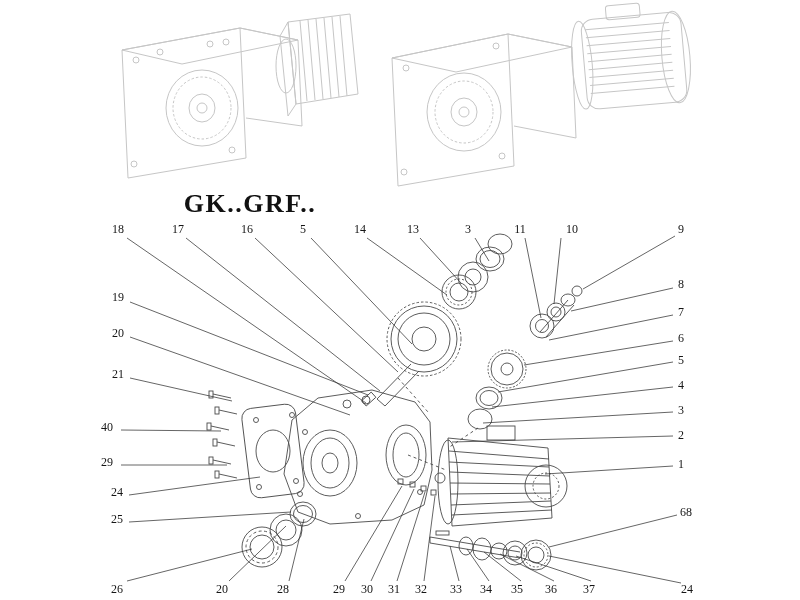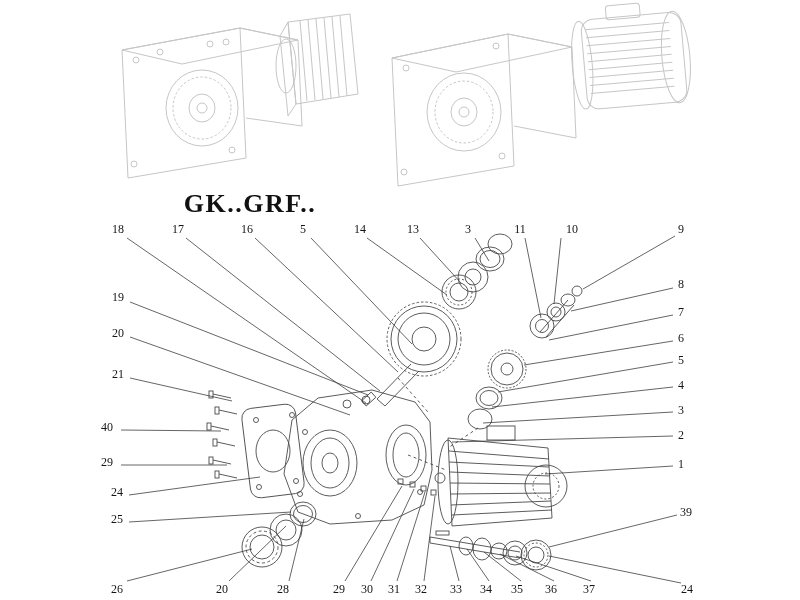--- a/index.html
+++ b/index.html
@@ -264,21 +264,21 @@
 <div class="callout" style="left:572px;top:229px">10</div>
 <div class="callout" style="left:681px;top:229px">9</div>
 <div class="callout" style="left:681px;top:284px">8</div>
 <div class="callout" style="left:681px;top:312px">7</div>
 <div class="callout" style="left:681px;top:338px">6</div>
 <div class="callout" style="left:681px;top:360px">5</div>
 <div class="callout" style="left:681px;top:385px">4</div>
 <div class="callout" style="left:681px;top:410px">3</div>
 <div class="callout" style="left:681px;top:435px">2</div>
 <div class="callout" style="left:681px;top:464px">1</div>
-<div class="callout" style="left:686px;top:512px">39</div>
+<div class="callout" style="left:686px;top:512px">68</div>
 <div class="callout" style="left:687px;top:589px">24</div>
 <div class="callout" style="left:118px;top:297px">19</div>
 <div class="callout" style="left:118px;top:333px">20</div>
 <div class="callout" style="left:118px;top:374px">21</div>
 <div class="callout" style="left:107px;top:427px">40</div>
 <div class="callout" style="left:107px;top:462px">29</div>
 <div class="callout" style="left:117px;top:492px">24</div>
 <div class="callout" style="left:117px;top:519px">25</div>
 <div class="callout" style="left:117px;top:589px">26</div>
 <div class="callout" style="left:222px;top:589px">20</div>

